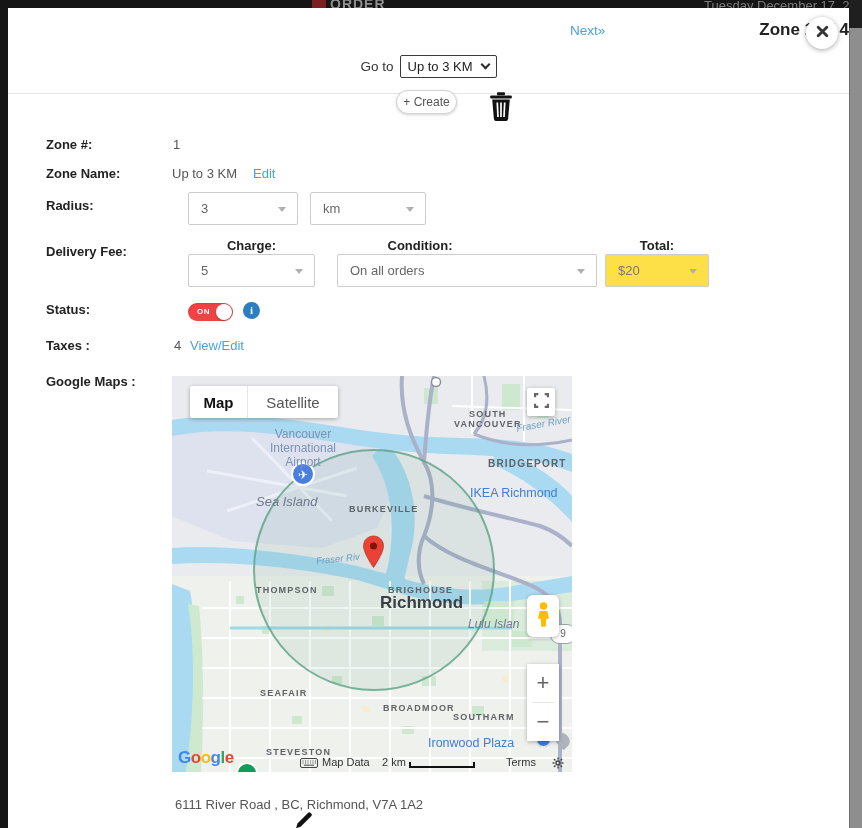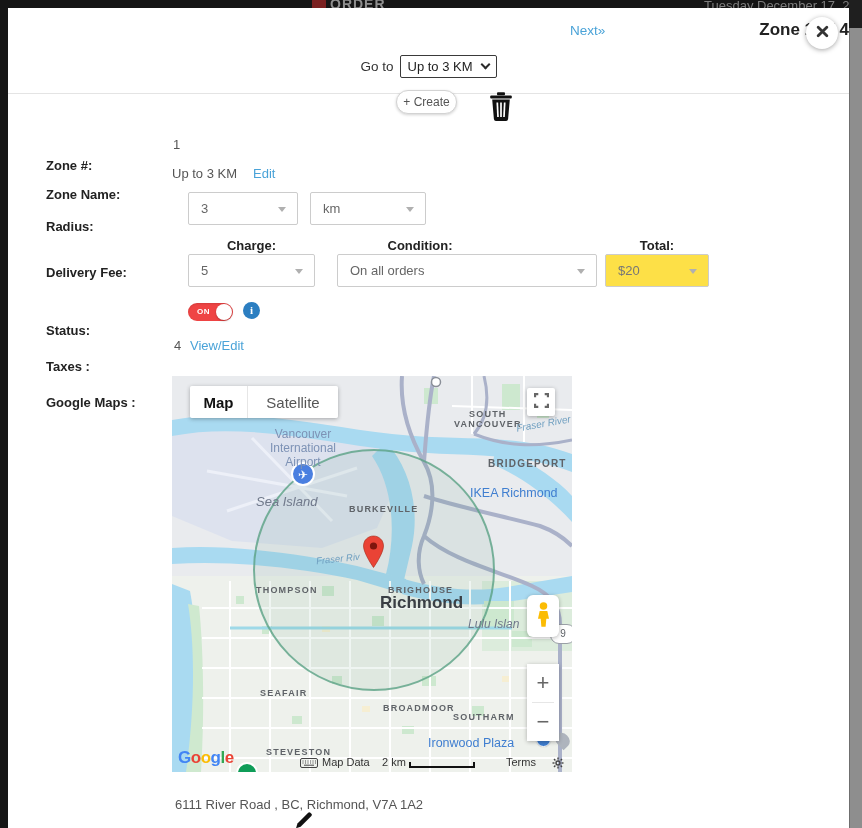--- a/index.html
+++ b/index.html
@@ -45,21 +45,21 @@
           margin-left:9px; margin-top:-4px; }
   .divider { position:absolute; left:0; right:0; top:85px; height:1px; background:#e4e4e4; }
   .create-btn { position:absolute; left:388px; top:82px; width:61px; height:24px;
                 background:#fff; border:1px solid #d3d3d3; border-radius:13px;
                 box-shadow:0 1px 3px rgba(0,0,0,.18); font-size:12px; color:#555;
                 cursor:pointer; font-family:inherit; }
   .trash-btn { position:absolute; left:481px; top:83px; width:24px; height:31px;
                background:none; border:none; cursor:pointer; padding:0; }
 
   
-  .flabel { position:absolute; left:38px; font-size:13px; font-weight:bold; color:#222;margin-top:21px; }
+  .flabel { position:absolute; left:38px; font-size:13px; font-weight:bold; color:#222; }
   .fvalue { position:absolute; font-size:13px; color:#555; }
   .blue-link { color:#4aa3d8; cursor:pointer; text-decoration:none; font-size:13px; }
 
   .sel { position:absolute; height:33px; border:1px solid #ccc; border-radius:2px;
          background:#fff; display:flex; align-items:center; padding:0 12px;
          font-size:13px; color:#666; cursor:pointer; }
   .sel .caret { position:absolute; right:11px; top:14px; width:0; height:0;
                 border-left:4.5px solid transparent; border-right:4.5px solid transparent;
                 border-top:5.5px solid #b0b0b0; }
   .sel.disabled { background:#fde047; color:#777; cursor:default; }

